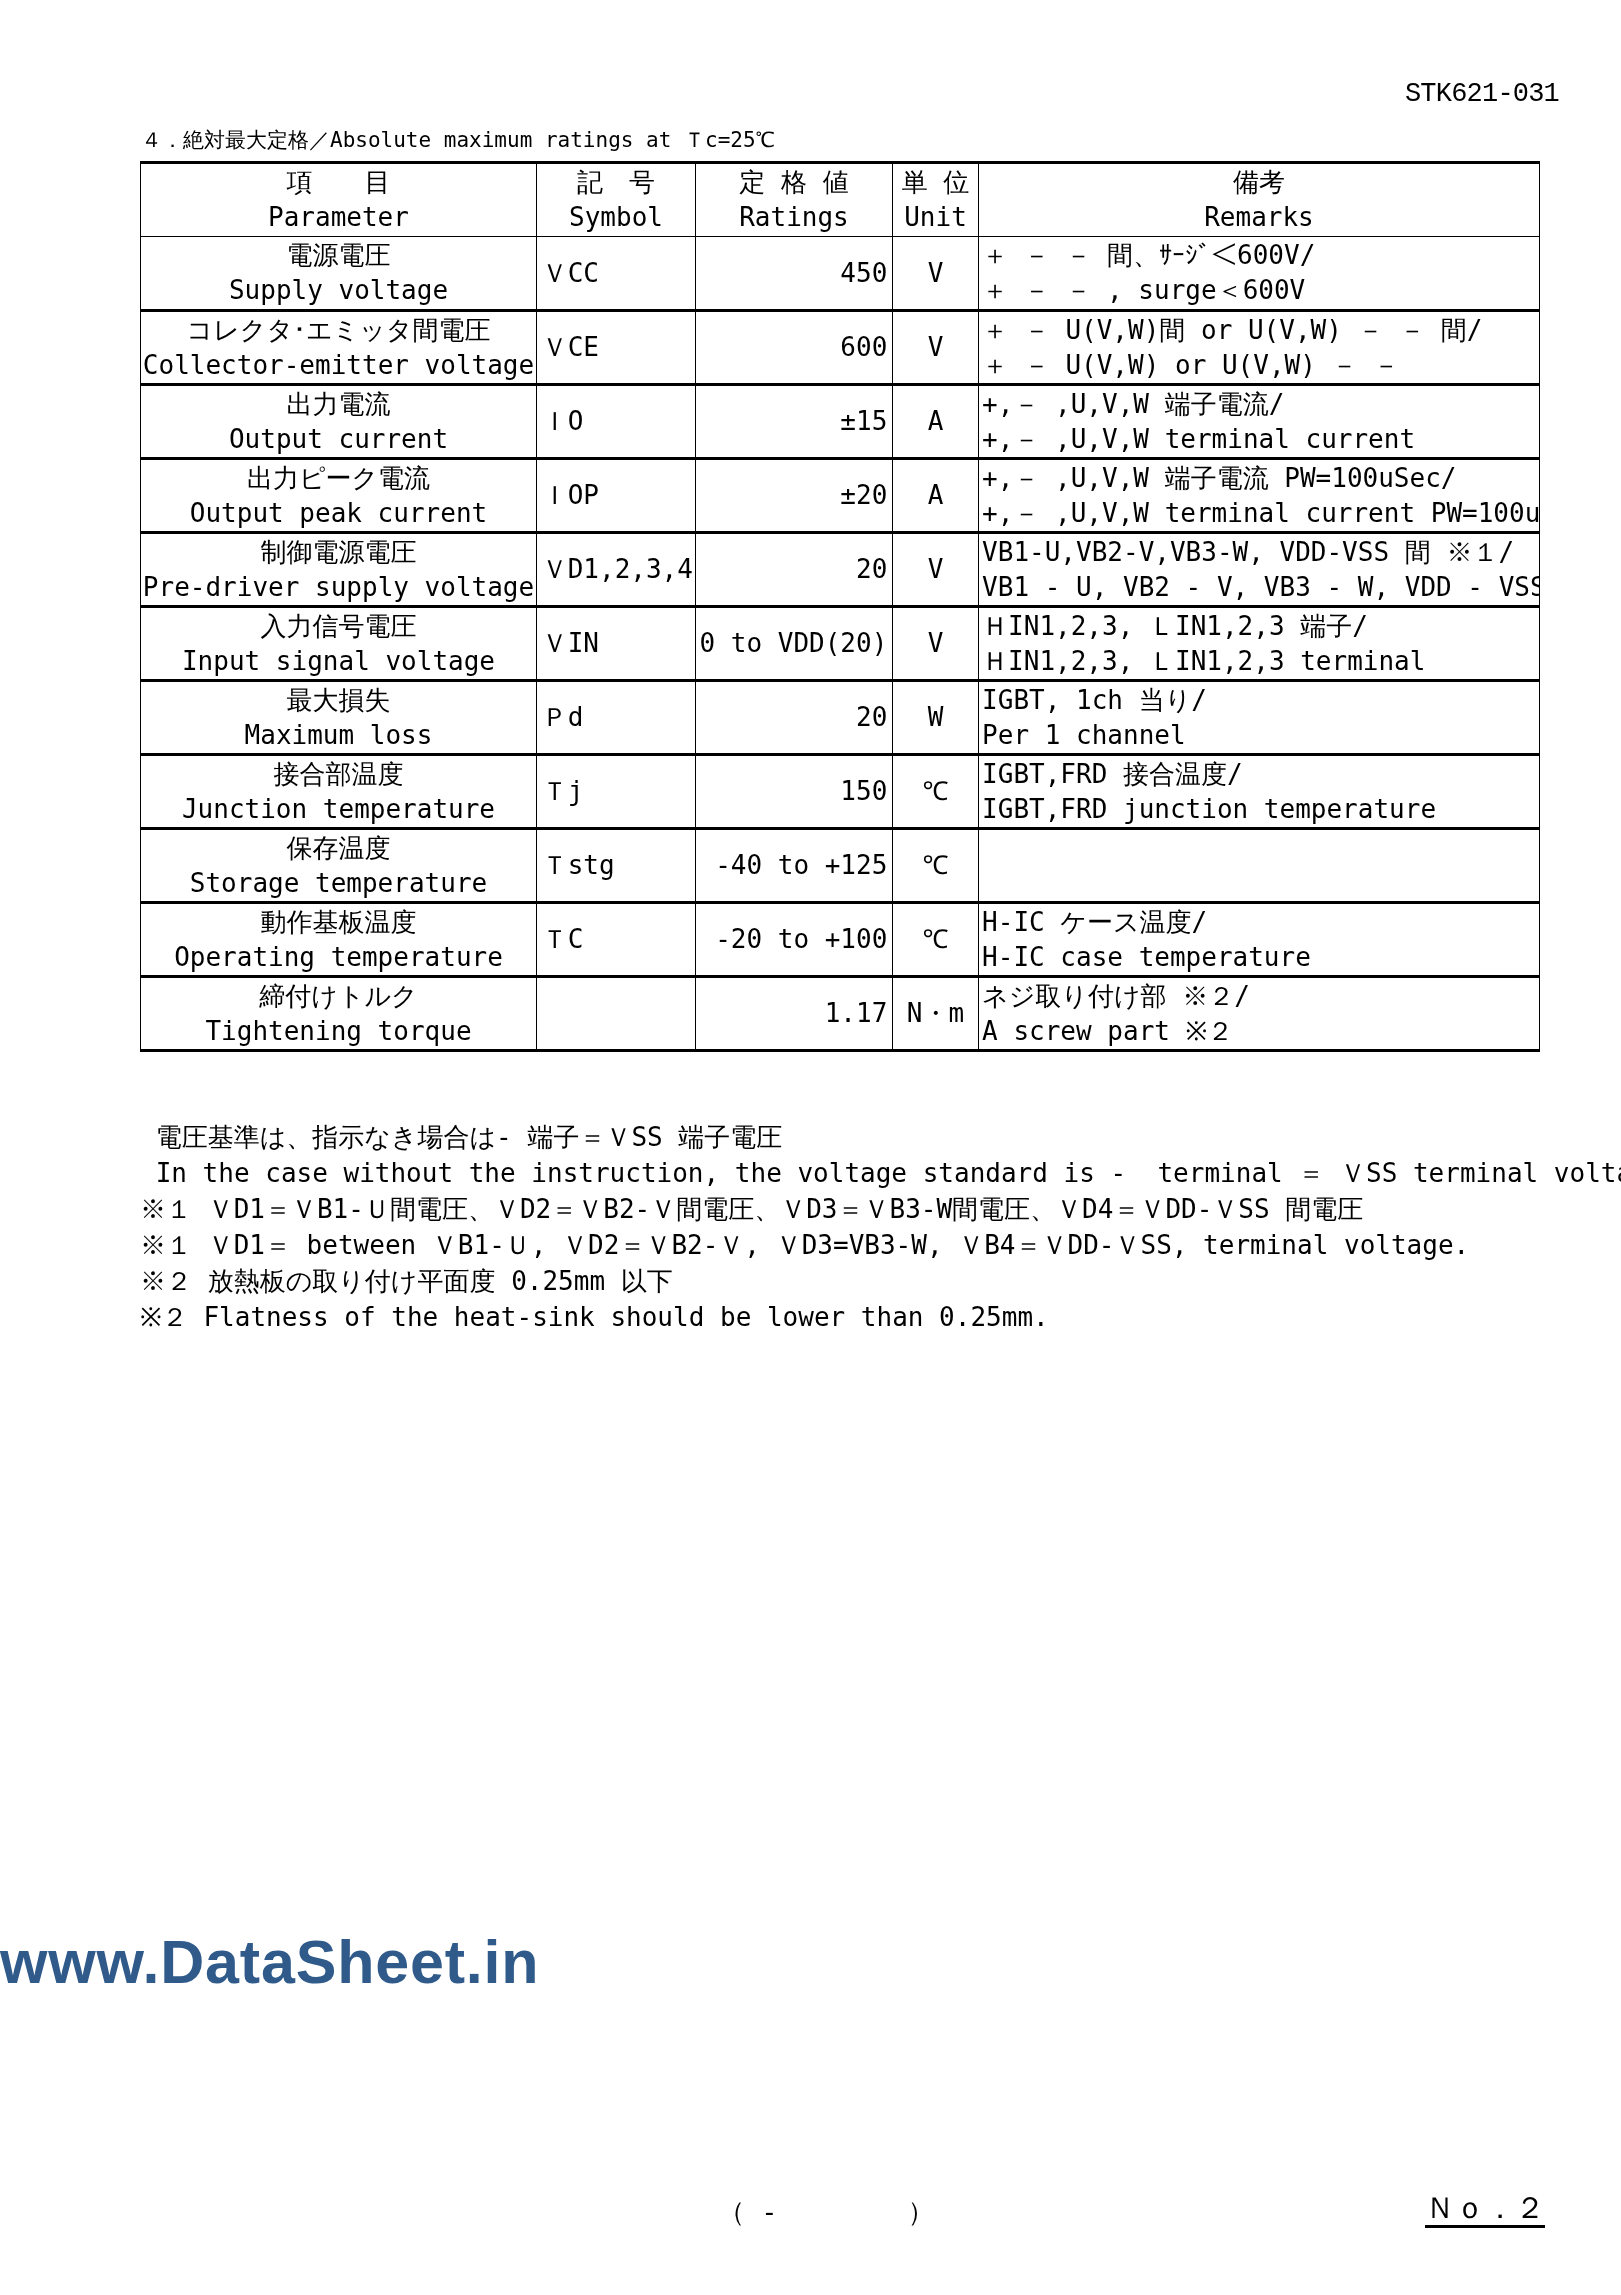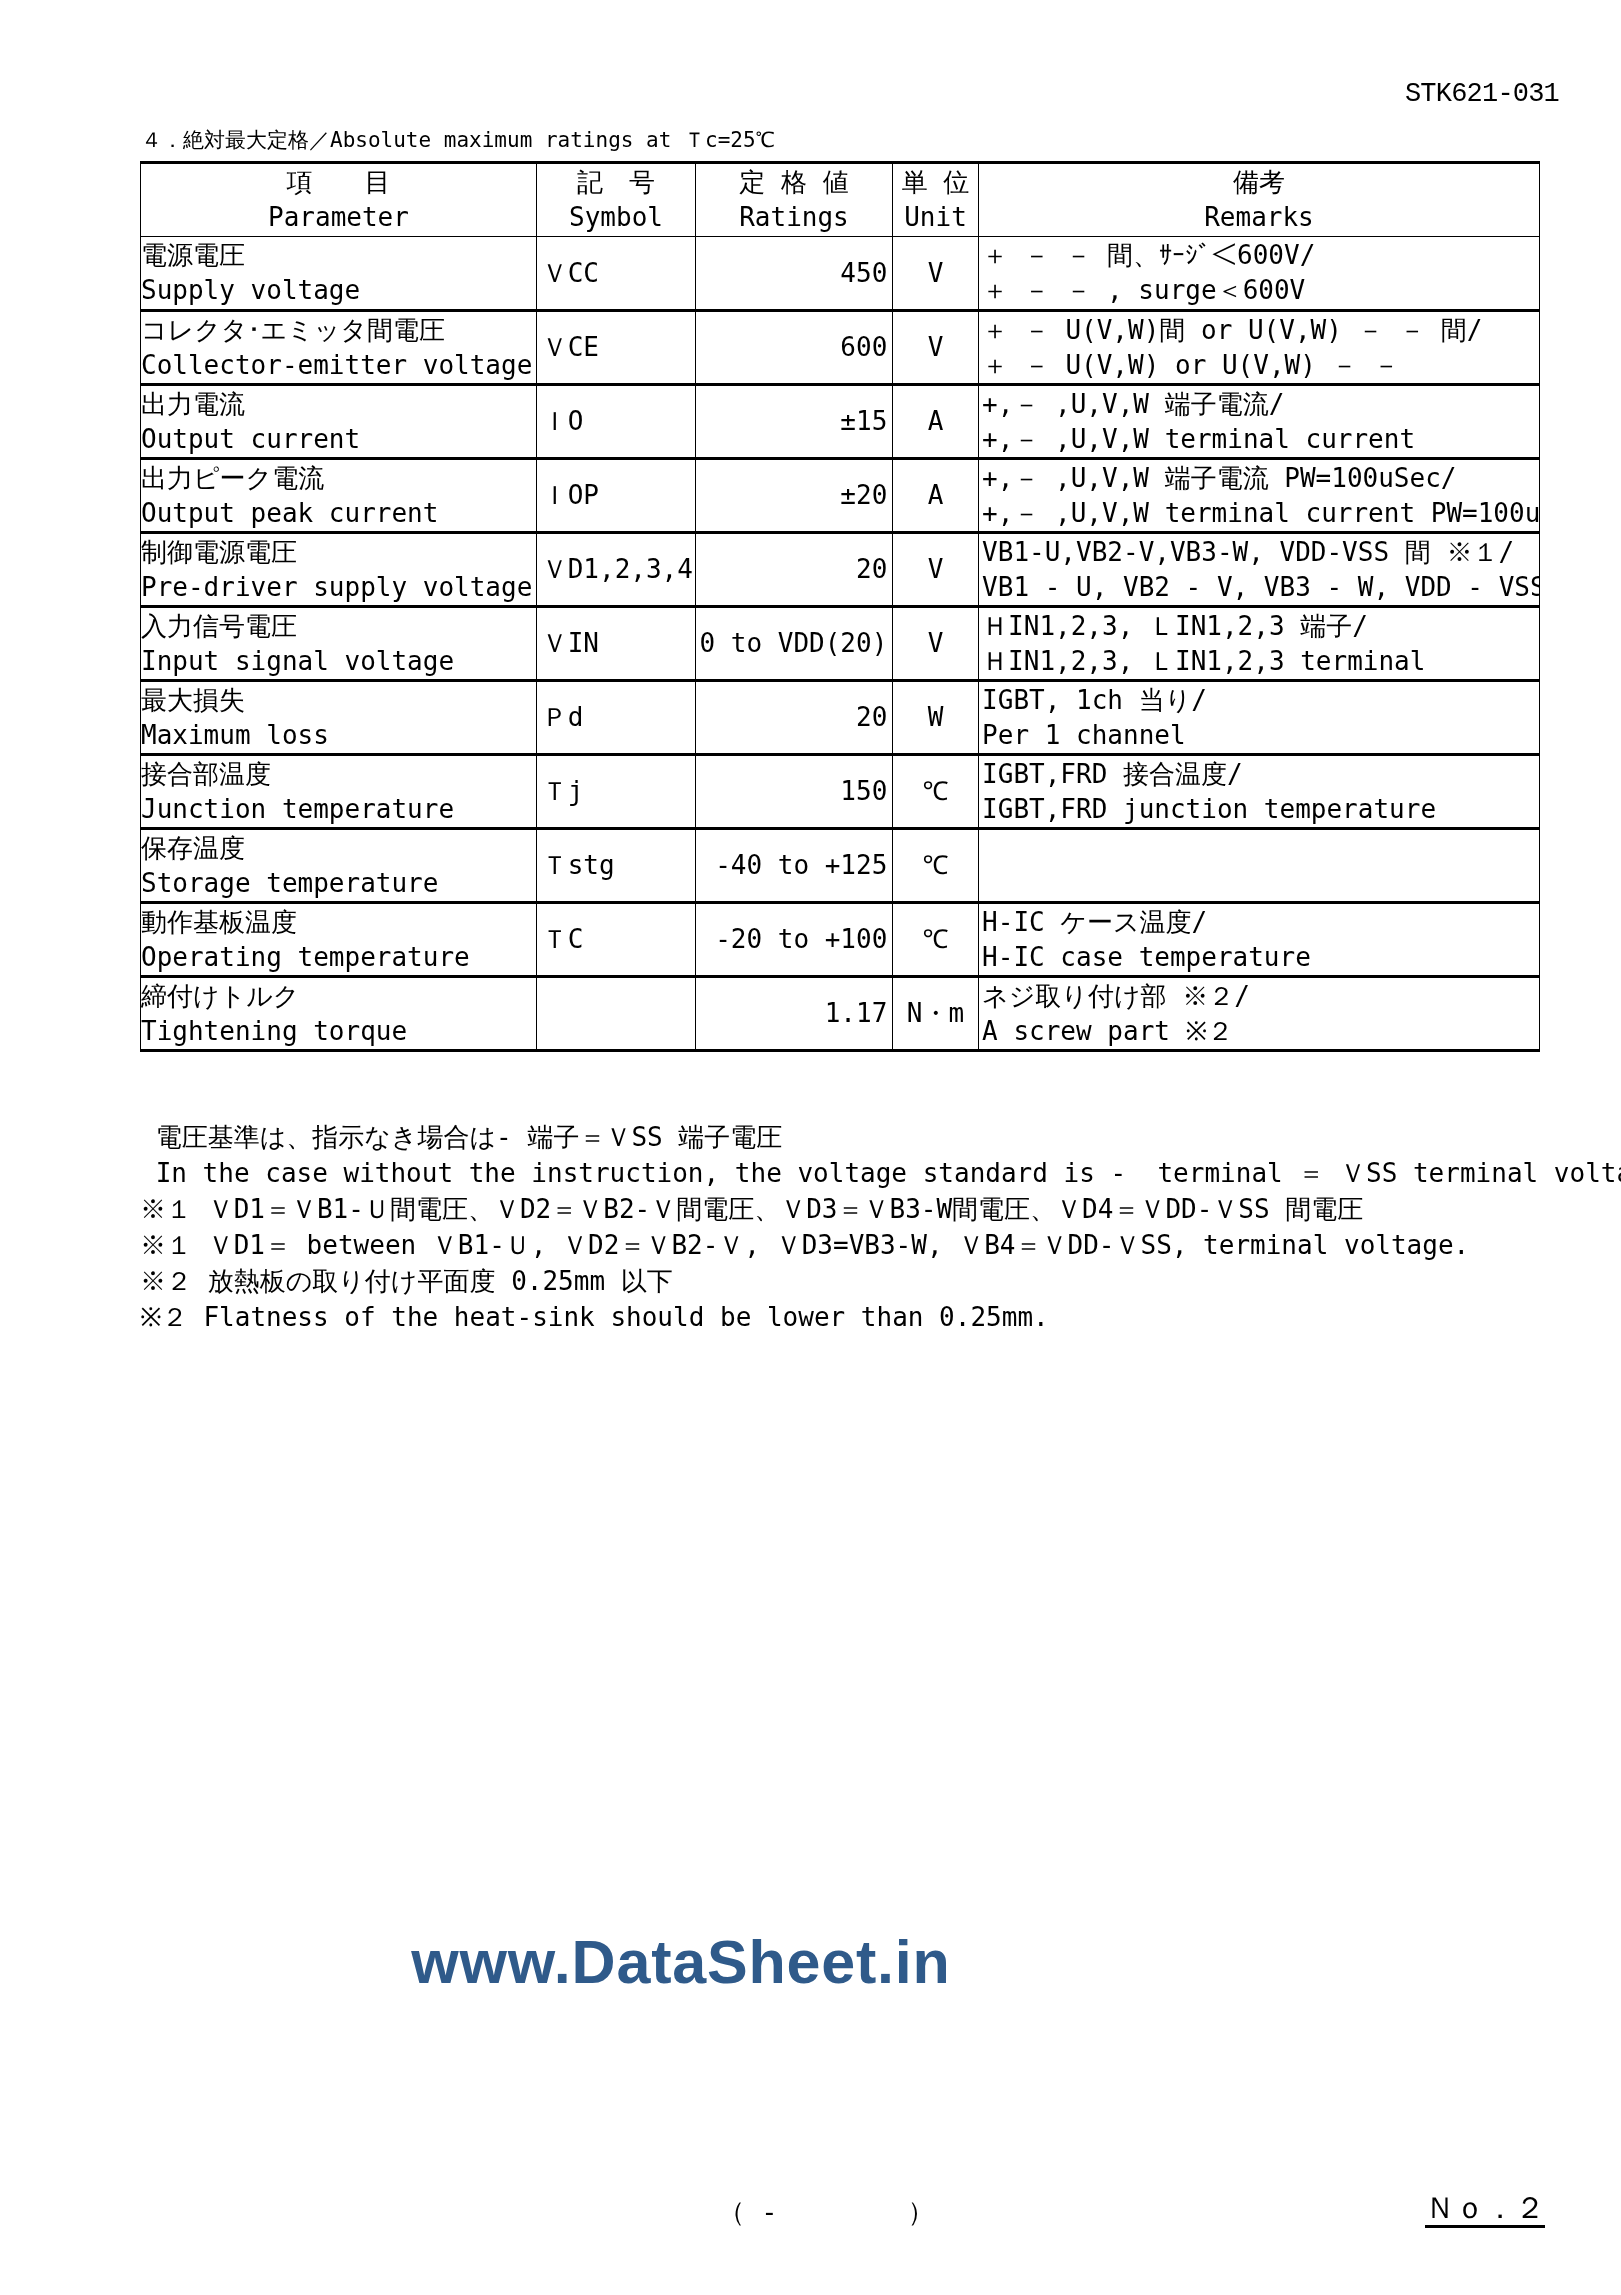--- a/index.html
+++ b/index.html
@@ -6,29 +6,29 @@
   body { width:1622px; height:2295px; position:relative; overflow:hidden;
          font-family:"DejaVu Sans Mono","Liberation Mono",monospace; color:#000; }
   .doc-id { position:absolute; right:63px; top:79px; font-size:27px; font-family:Liberation Mono, monospace; letter-spacing:-0.8px; }
   .section-title { position:absolute; left:141px; top:126px; font-size:21px; white-space:pre; }
   table.ratings { position:absolute; left:140px; top:161px; width:1399px; border-collapse:collapse; table-layout:fixed; }
   table.ratings td, table.ratings th { border:1.6px solid #000; padding:0; font-weight:normal; font-size:26px; line-height:35px; overflow:hidden; white-space:nowrap; }
   table.ratings tr { height:74px; }
   table.ratings tr + tr td, table.ratings tr + tr th { border-top:3.9px solid #000; }
   table.ratings thead th { border-top:3.9px solid #000; text-align:center; }
   table.ratings tr:last-child td { border-bottom:3.1px solid #000; }
-  .c-param { text-align:left; }
+  .c-param { text-align:center; }
   .c-symbol { text-align:left; padding-left:4.7px !important; }
   .c-rating { text-align:right; padding-right:4.7px !important; }
   .c-unit { text-align:center; }
   .c-remarks { text-align:left; padding-left:3.1px !important; }
   .line { display:block; }
   .notes { position:absolute; left:140px; top:1119px; font-size:26px; line-height:36px; }
   .notes .n { white-space:pre; display:block; }
-  .watermark { position:absolute; left:0; width:1362px; top:1927px; text-align:center; font-family:"Liberation Sans","DejaVu Sans",sans-serif; font-weight:bold; font-size:61px; color:#2f5a8a; letter-spacing:0.8px; }
+  .watermark { position:absolute; left:0; width:1362px; top:1927px; font-family:"Liberation Sans","DejaVu Sans",sans-serif; font-weight:bold; font-size:61px; color:#2f5a8a; letter-spacing:0.8px; }
   .footer-left { position:absolute; left:718px; top:2194px; font-size:27px; white-space:pre; }
   .footer-right { position:absolute; left:1425px; top:2190px; font-size:30px; white-space:pre; border-bottom:3.9px solid #000; line-height:35px; }
 </style>
 </head>
 <body>
 
 <div class="doc-id">STK621-031</div>
 <div class="section-title">４．絶対最大定格／Absolute maximum ratings at Ｔc=25℃</div>
 
 <table class="ratings">

